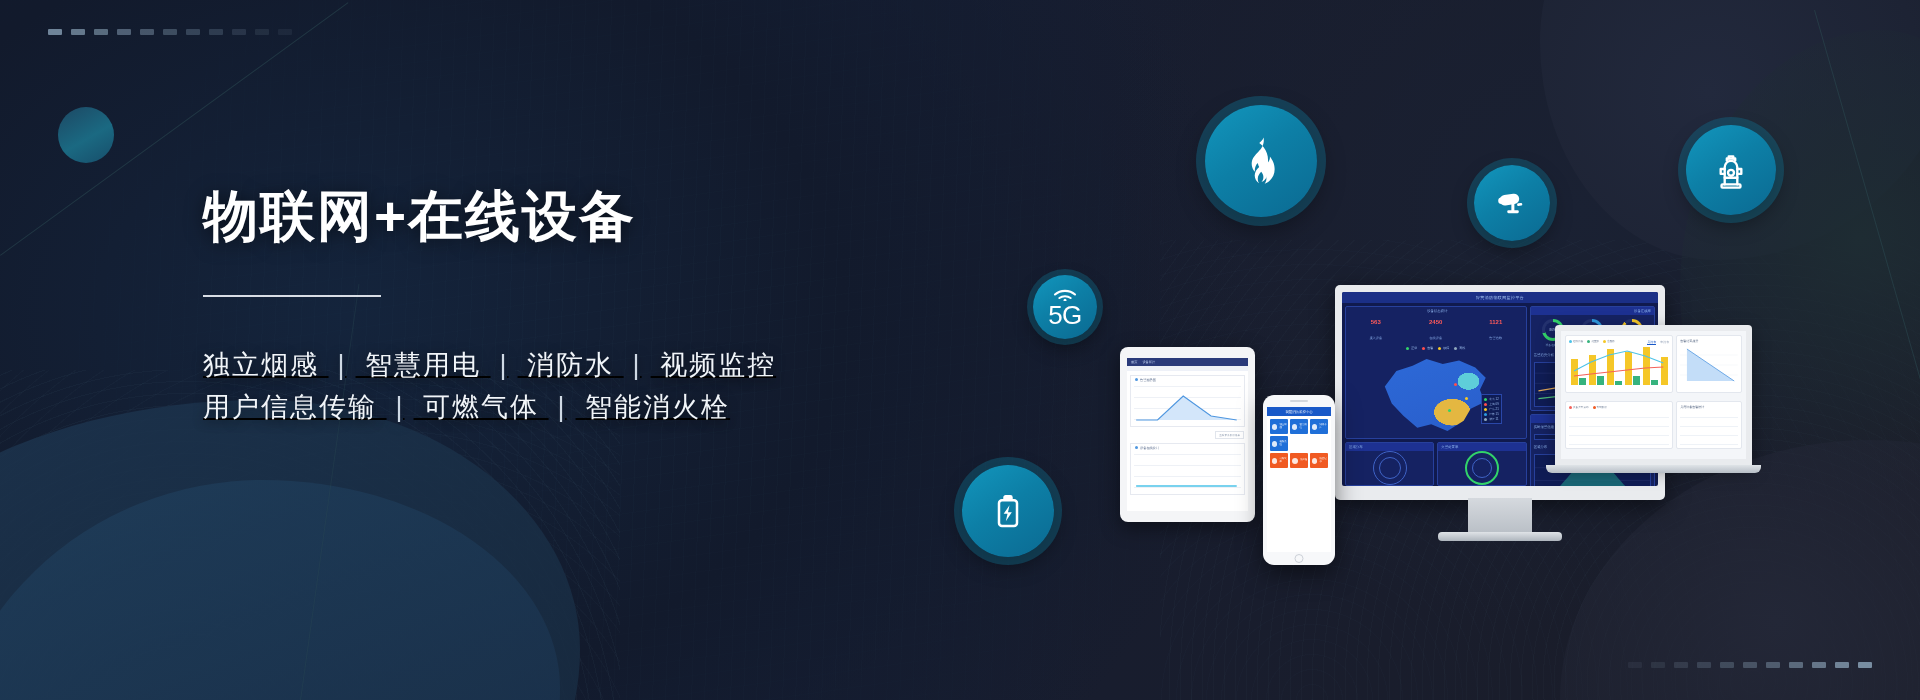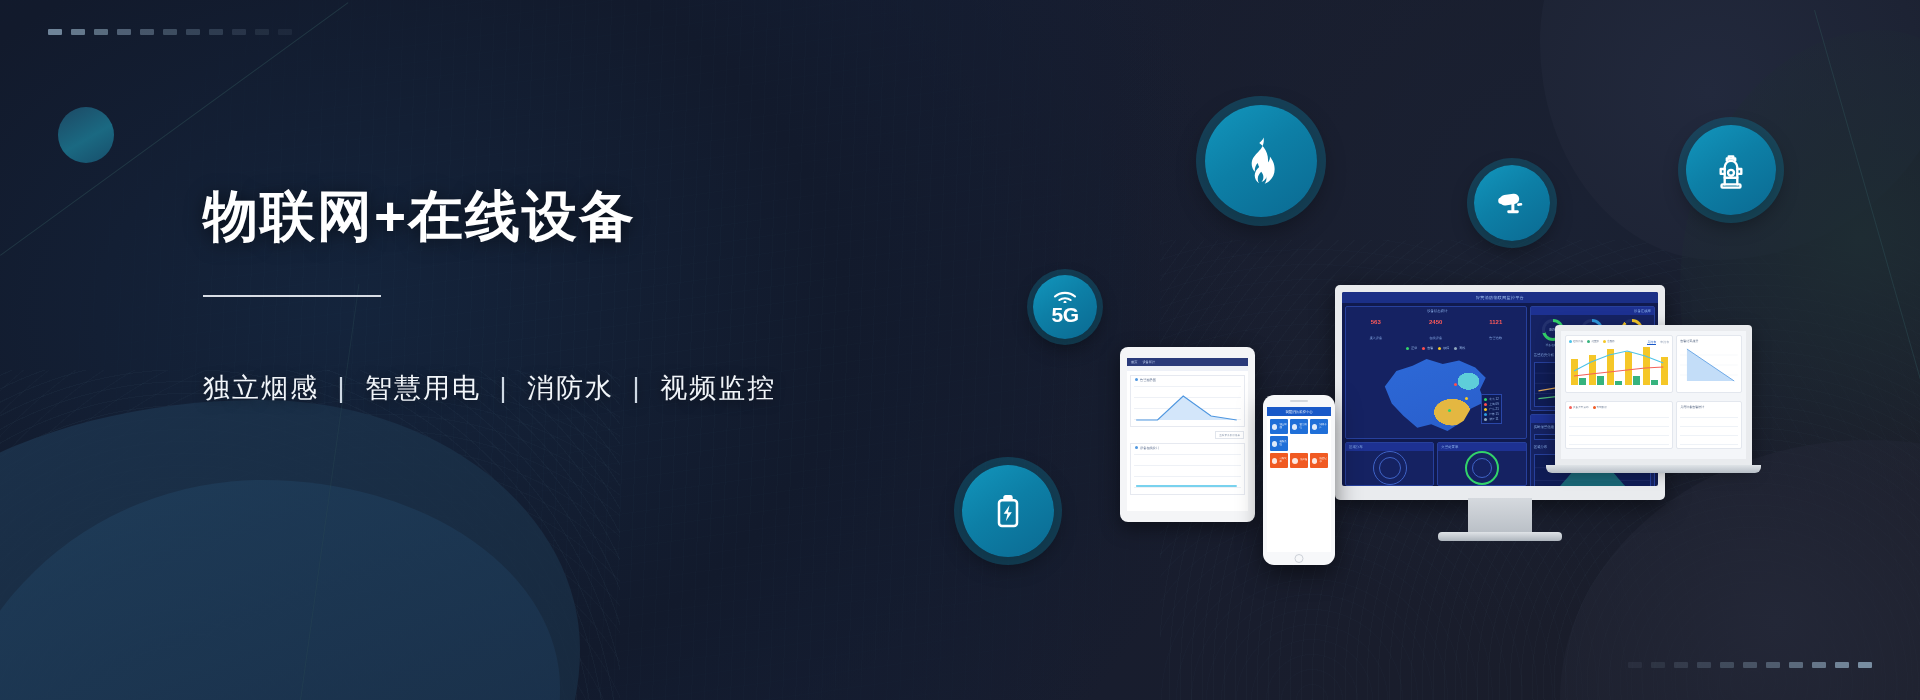--- a/index.html
+++ b/index.html
@@ -86,21 +86,21 @@
     font-size:55px; font-weight:bold; color:#ffffff; letter-spacing:2px;
     line-height:1.15; white-space:nowrap;
     text-shadow:0 2px 18px rgba(0,0,0,.55);
   }
   #subhead {
     margin-top:19px; font-size:37px; font-weight:400; color:#eef2f7;
     letter-spacing:5px; white-space:nowrap;
     text-shadow:0 2px 14px rgba(0,0,0,.5);
   }
   #divider { margin-top:47px; width:178px; height:2px; background:#e9eef4; opacity:.92; }
-  #features { margin-top:71px; }
+  #features { margin-top:48px;text-decoration:underline; }
   .feature-line {
     font-size:27px; color:#f1f5f9; letter-spacing:2px; line-height:1.55; white-space:nowrap;
     text-shadow:0 2px 12px rgba(0,0,0,.5);
   }
   .sep { color:#cfd9e4; padding:0 9px; font-weight:300; }
 
   
   .badge {
     position:absolute; border-radius:50%;
     display:flex; align-items:center; justify-content:center;
@@ -111,21 +111,21 @@
   #badge-fire   { left:1205px; top:105px;  width:112px; height:112px; }
   #badge-camera { left:1474px; top:165px;  width:76px;  height:76px;
                   box-shadow:0 0 0 7px rgba(18,110,140,.40), 0 8px 22px rgba(0,0,0,.45); }
   #badge-hydrant{ left:1686px; top:125px;  width:90px;  height:90px;
                   box-shadow:0 0 0 8px rgba(18,110,140,.40), 0 8px 22px rgba(0,0,0,.45); }
   #badge-5g     { left:1033px; top:275px;  width:64px;  height:64px;
                   box-shadow:0 0 0 6px rgba(18,110,140,.38), 0 8px 20px rgba(0,0,0,.45); }
   #badge-battery{ left:962px;  top:465px;  width:92px;  height:92px;
                   box-shadow:0 0 0 8px rgba(18,110,140,.40), 0 8px 22px rgba(0,0,0,.45); }
   #badge-5g .g5-text {
-    color:#fff; font-size:21px; font-weight:bold; letter-spacing:-.5px; line-height:1;
+    color:#fff; font-size:26px; font-weight:normal; letter-spacing:-.5px; line-height:1;
     margin-top:1px;
   }
   #badge-5g .inner { display:flex; flex-direction:column; align-items:center; }
 
   
   #devices { position:absolute; left:1120px; top:285px; width:640px; height:290px; }
 
   
   #monitor { position:absolute; left:215px; top:0px; width:330px; height:215px; }
   #monitor-bezel {
@@ -290,20 +290,27 @@
     <div id="divider"></div>
     <div id="features">
       <div class="feature-line">
         <span>独立烟感</span>
         <span class="sep">|</span>
         <span>智慧用电</span>
         <span class="sep">|</span>
         <span>消防水</span>
         <span class="sep">|</span>
         <span>视频监控</span>
+      </div>
+      <div class="feature-line">
+        <span>用户信息传输</span>
+        <span class="sep">|</span>
+        <span>可燃气体</span>
+        <span class="sep">|</span>
+        <span>智能消火栓</span>
       </div>
     </div>
   </div>
 
   <div class="badge" id="badge-fire">
     <svg width="52" height="58" viewBox="0 0 24 24">
       <path fill="#ffffff" d="M13.2 1.2c.5 3.1-.9 5-2.4 6.5-1.5 1.6-3.1 3-3.1 5.6 0 1.5.6 2.8 1.5 3.7-.2-1.5.2-3 1.3-4.1.3 1.7 1.2 2.6 2.1 3.5 1 1 1.9 2 1.9 3.7 0 .9-.3 1.7-.8 2.4 2.7-1 4.6-3.6 4.6-6.7 0-2.6-1.1-4.3-2.2-5.9.1 1.1-.2 2.1-.9 2.8.3-2.6-.5-5.1-1.9-6.9-.6-.8-1.3-1.5-2.1-2.1.9-.6 1.6-1.4 2-2.5z"></path>
       <path fill="#ffffff" d="M11.3 14.6c-1.4 1.1-2.2 2.6-2.2 4.1 0 1.5.8 2.8 2 3.6-.4-.6-.6-1.3-.6-2 0-1.4.7-2.4 1.6-3.3.6.7 1 1.5 1 2.4 0 .9-.3 1.7-.9 2.3 1.5-.5 2.6-1.9 2.6-3.6 0-1.5-.9-2.6-1.8-3.5-.5-.5-1.1-1-1.7-1.6 0 .6 0 1.1 0 1.6z"></path>
     </svg>
   </div>

